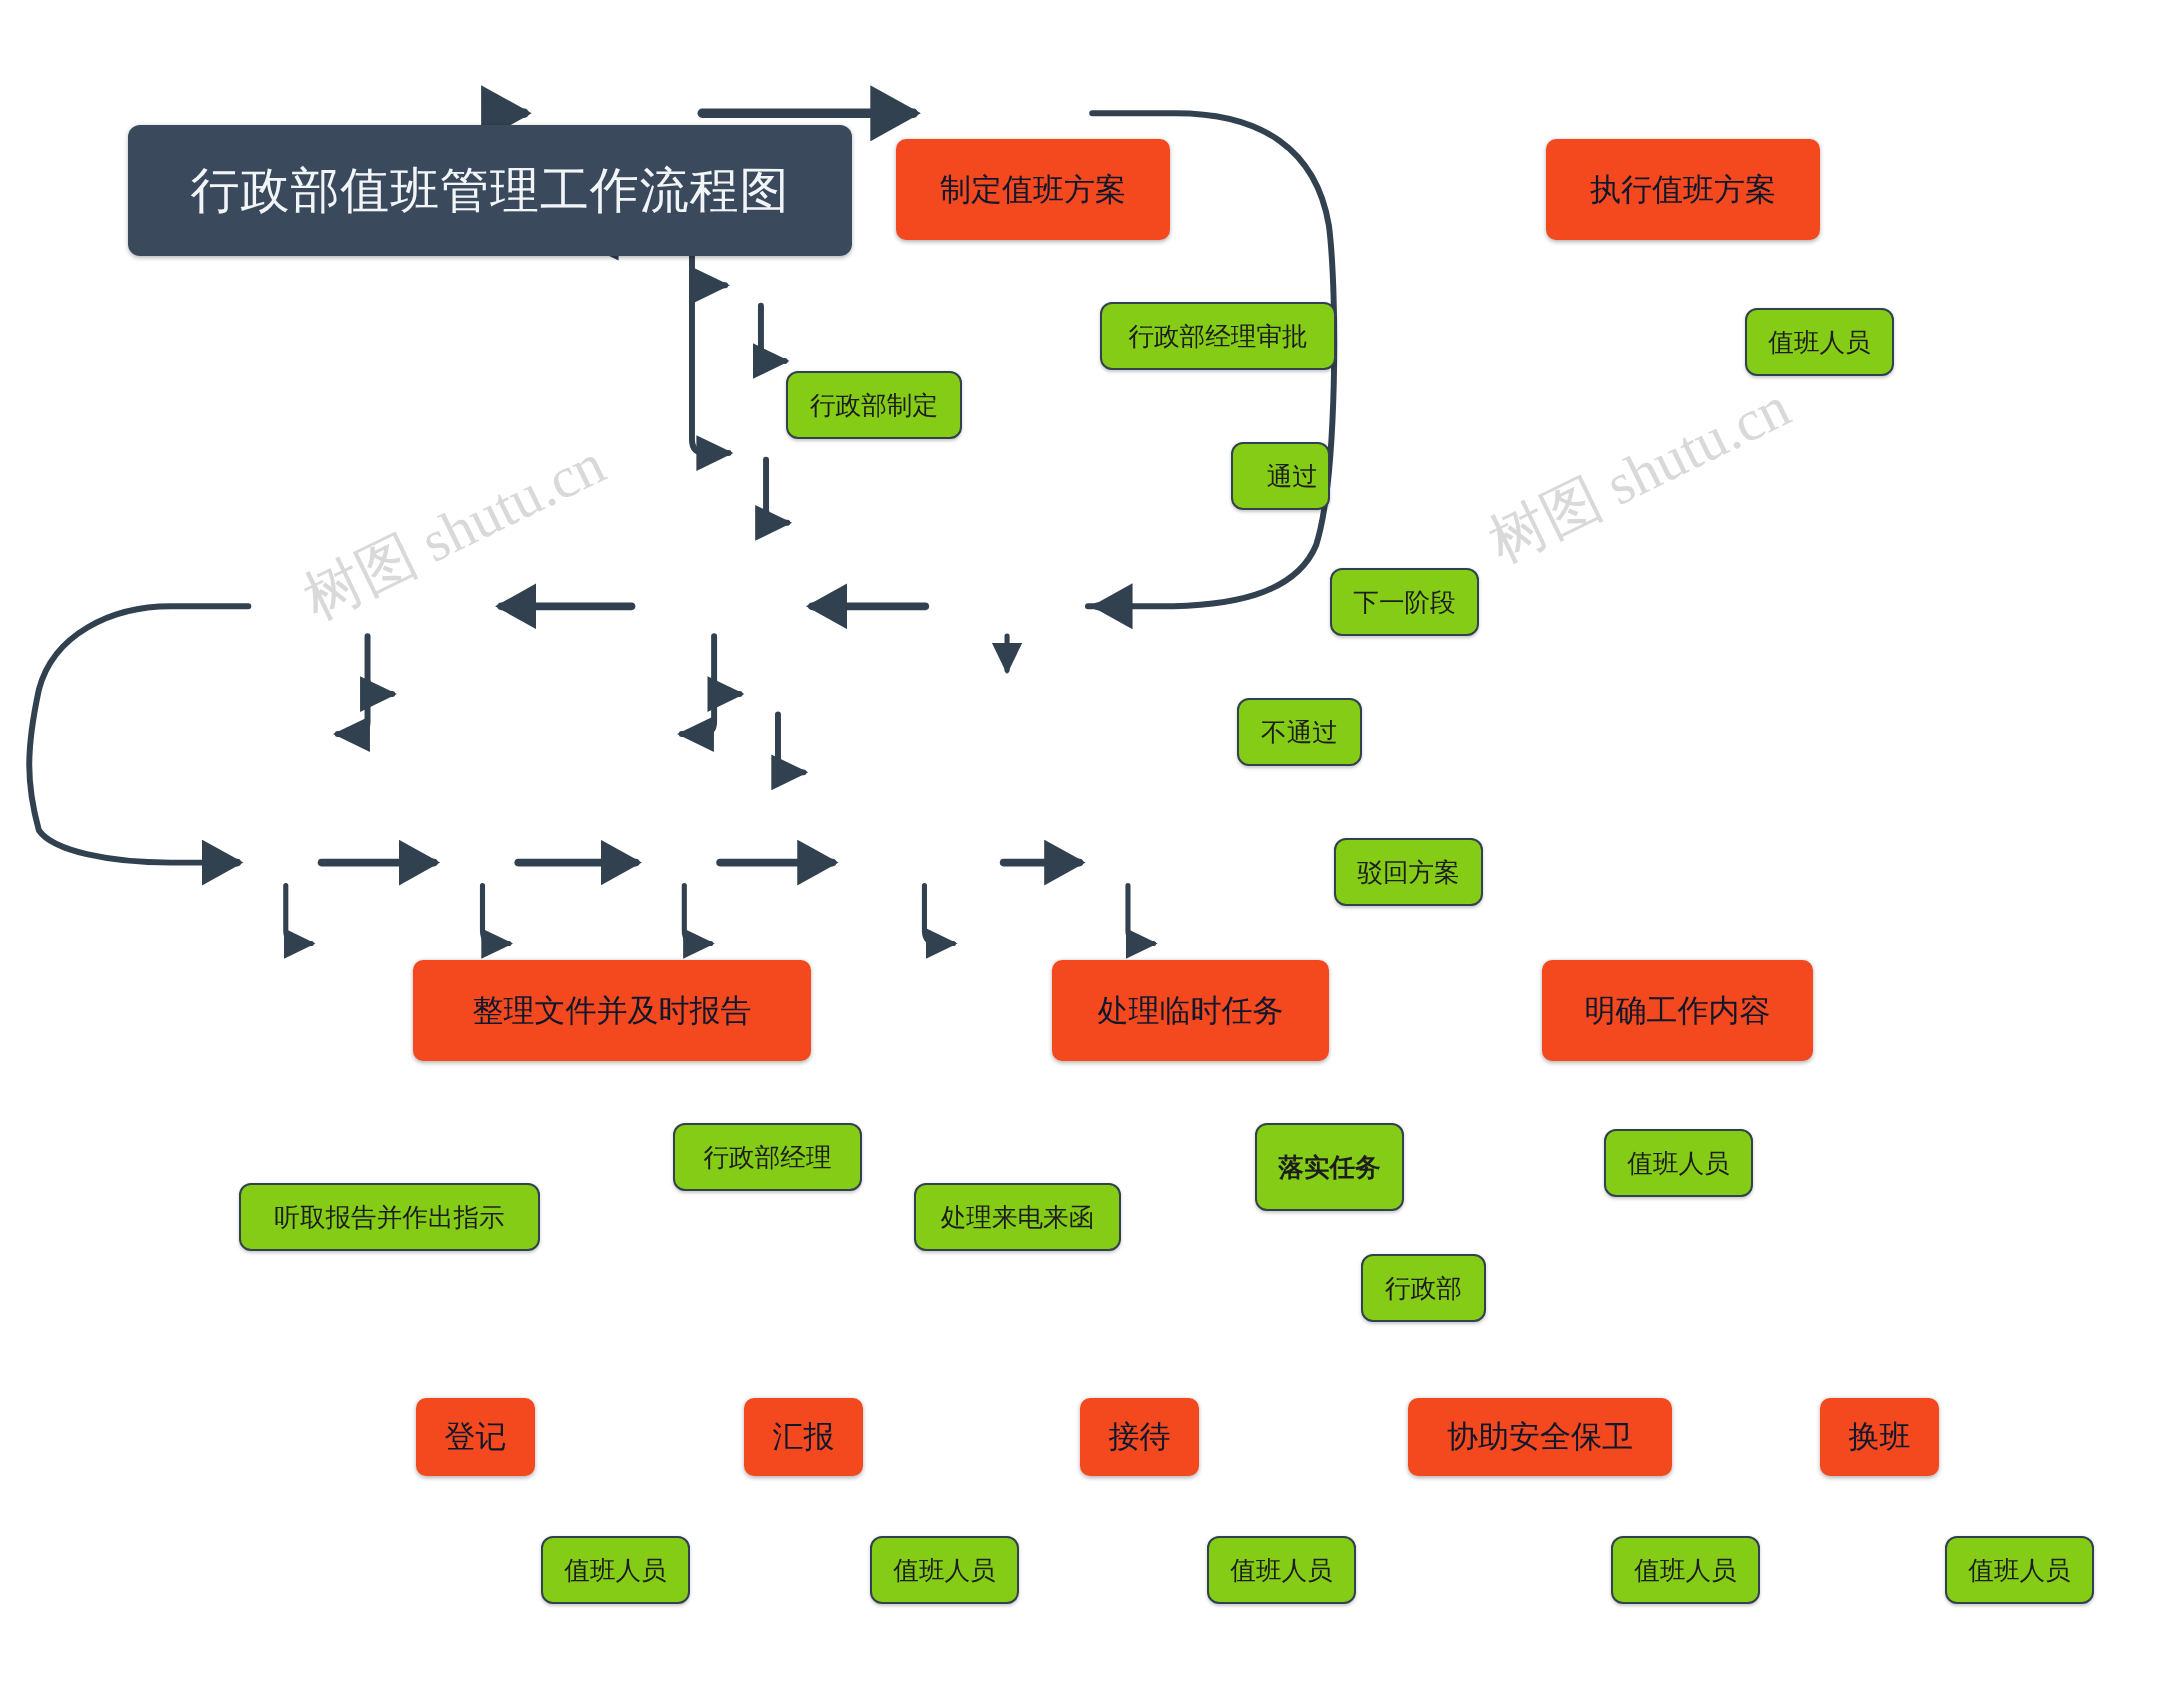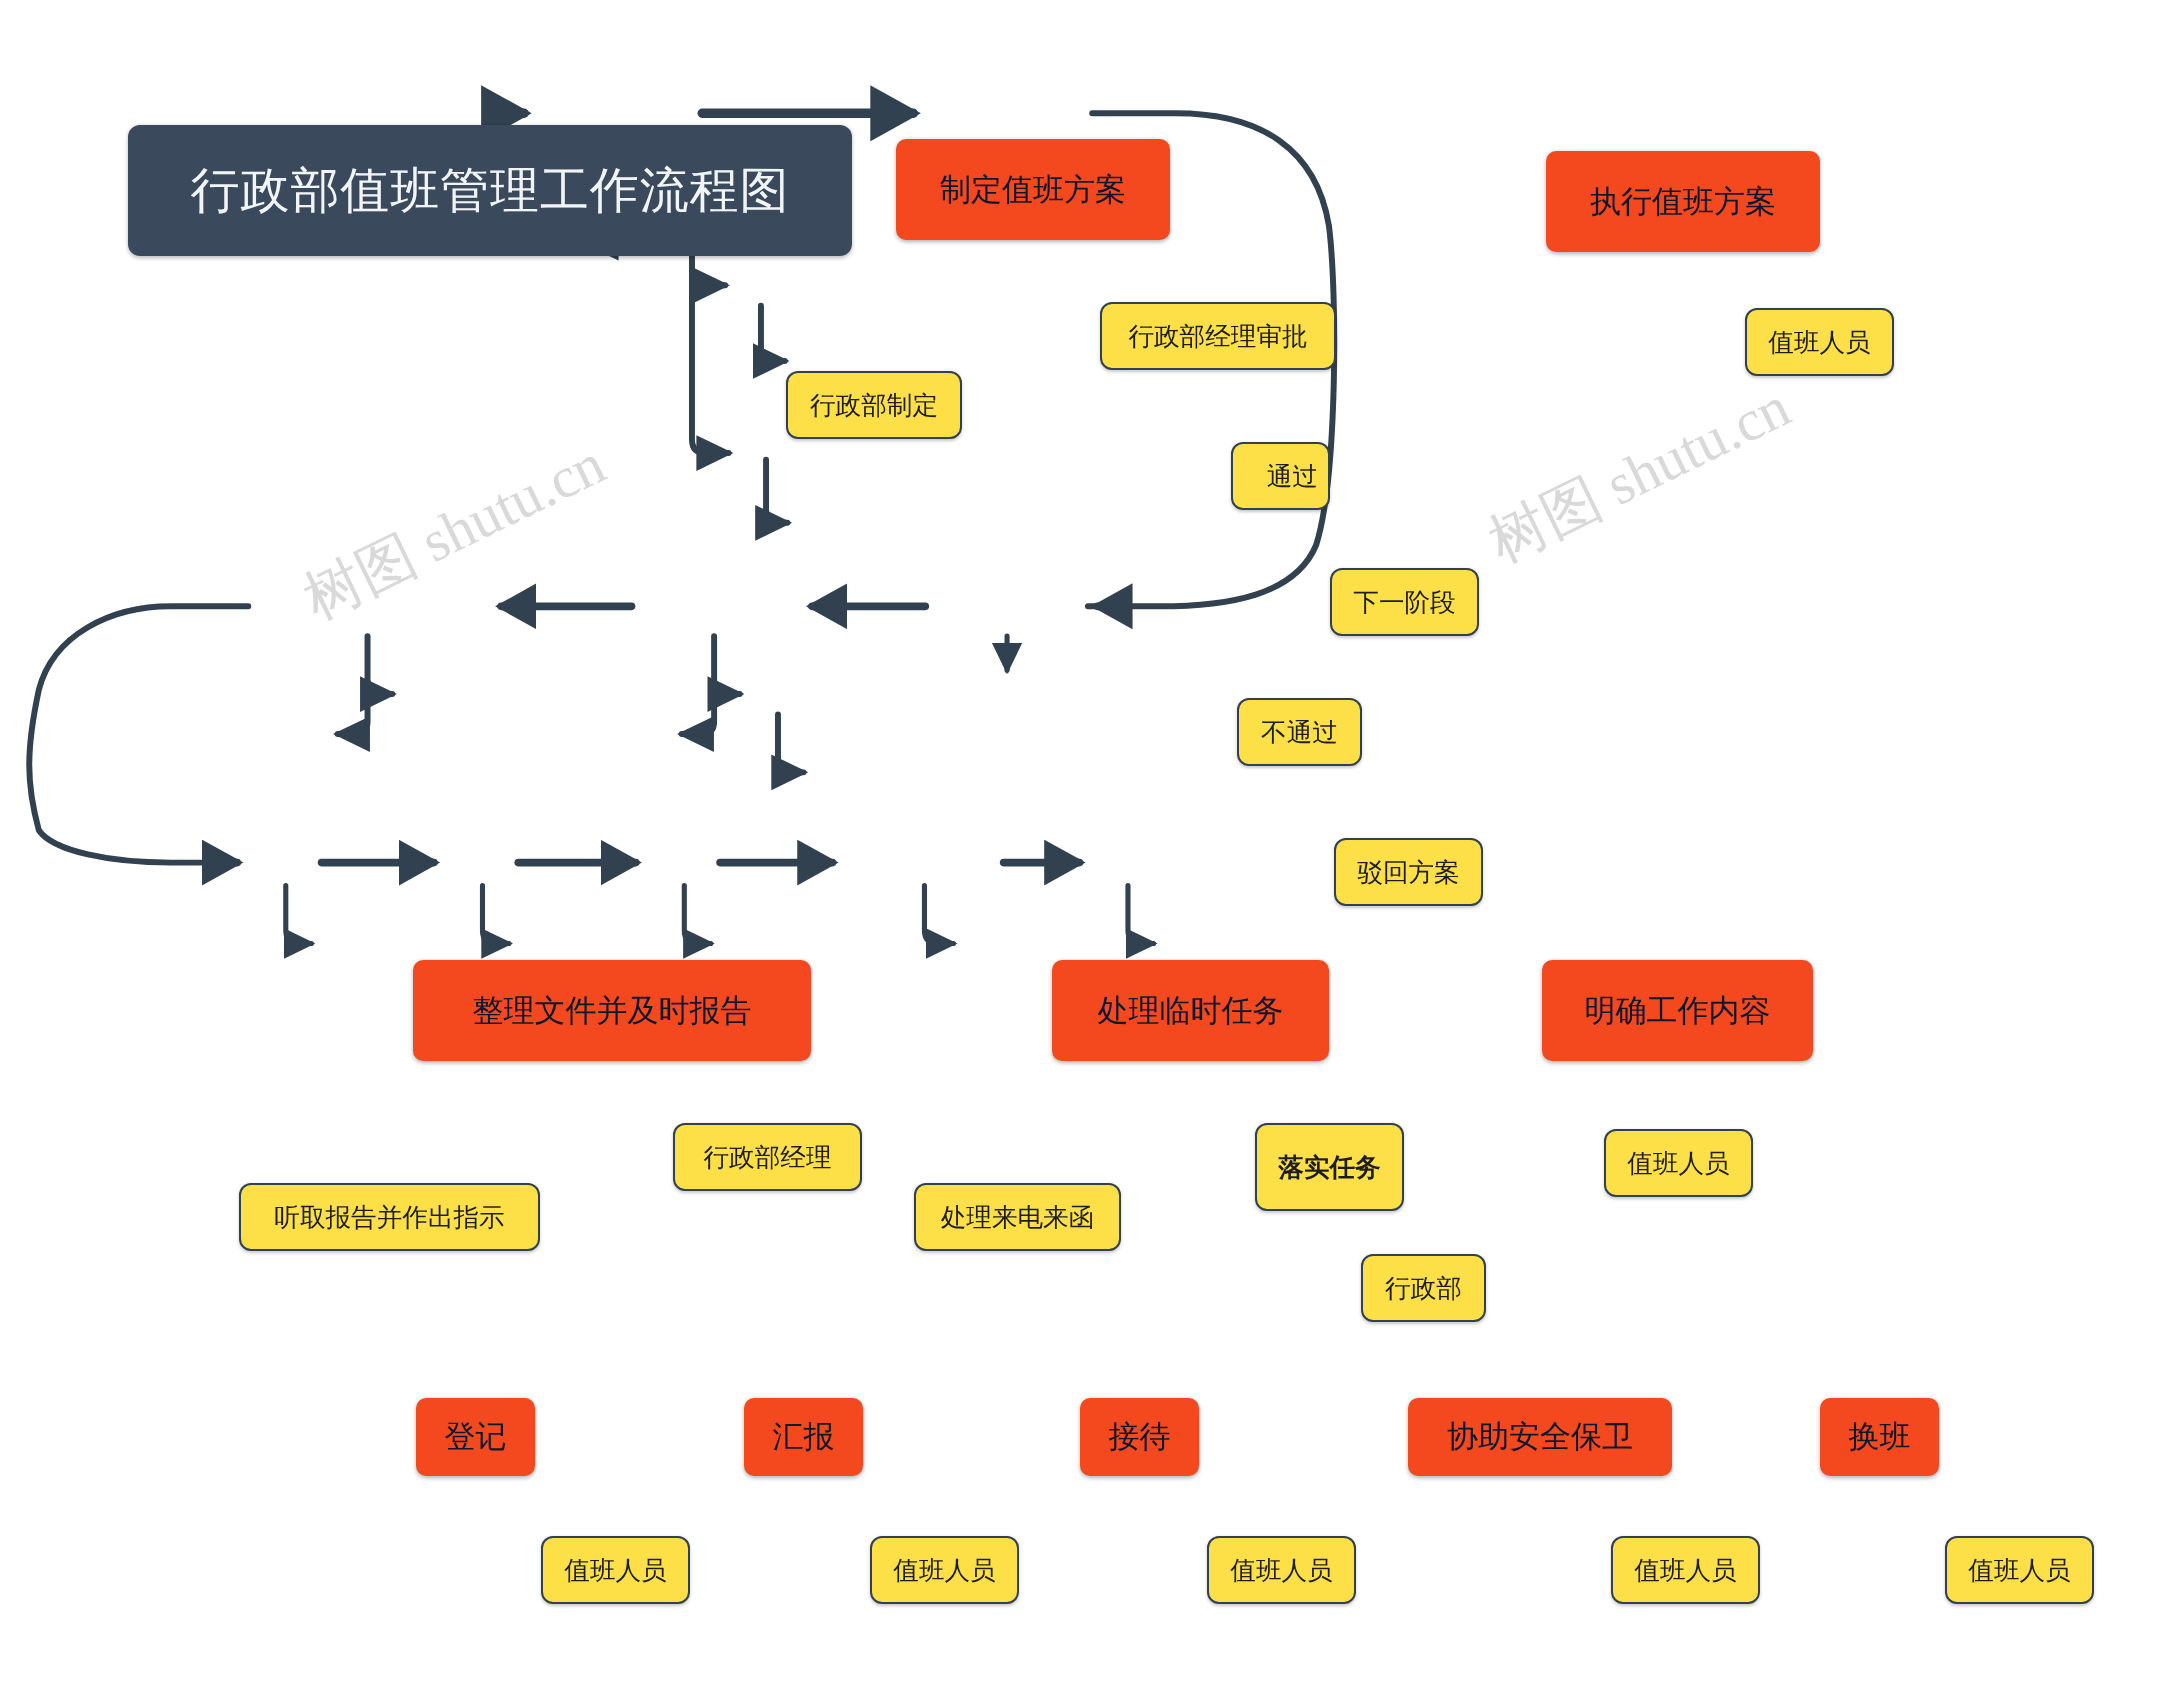--- a/index.html
+++ b/index.html
@@ -65,21 +65,21 @@
   }
   .primary-node {
     background: #f4481f;
     color: #0f172a;
     border-radius: 10.2px;
     font-size: 31px;
     box-shadow: 0 1.7px 4.3px rgba(0,0,0,0.3);
     padding: 0 12px;
   }
   .leaf-node {
-    background: #fde047;
+    background: #84cc16;
     color: #1d1d1d;
     border: 2.6px solid #32414f;
     border-radius: 12px;
     font-size: 25.6px;
     box-shadow: 0 1.7px 3.4px rgba(0,0,0,0.22);
     padding: 0 10.2px;
   }
 </style>
 </head>
 <body>
@@ -157,21 +157,21 @@
 
     </g>
   </svg>
 
   <div class="node title-node" id="title-box" style="left: 128px; top: 125px; width: 724px; height: 131px;">行政部值班管理工作流程图</div>
 
   <div id="nodes-host">
       <div class="node primary-node" id="n-zhiding" style="left: 896px; top: 139px; width: 274px; height: 101px;">
         <span>制定值班方案</span>
       </div>
-      <div class="node primary-node" id="n-zhixing" style="left: 1546px; top: 139px; width: 274px; height: 101px; margin-top: 12px;">
+      <div class="node primary-node" id="n-zhixing" style="left: 1546px; top: 139px; width: 274px; height: 101px;">
         <span>执行值班方案</span>
       </div>
       <div class="node primary-node" id="n-zhengli" style="left: 413px; top: 960px; width: 398px; height: 101px;">
         <span>整理文件并及时报告</span>
       </div>
       <div class="node primary-node" id="n-chuli" style="left: 1052px; top: 960px; width: 277px; height: 101px;">
         <span>处理临时任务</span>
       </div>
       <div class="node primary-node" id="n-mingque" style="left: 1542px; top: 960px; width: 271px; height: 101px;">
         <span>明确工作内容</span>

